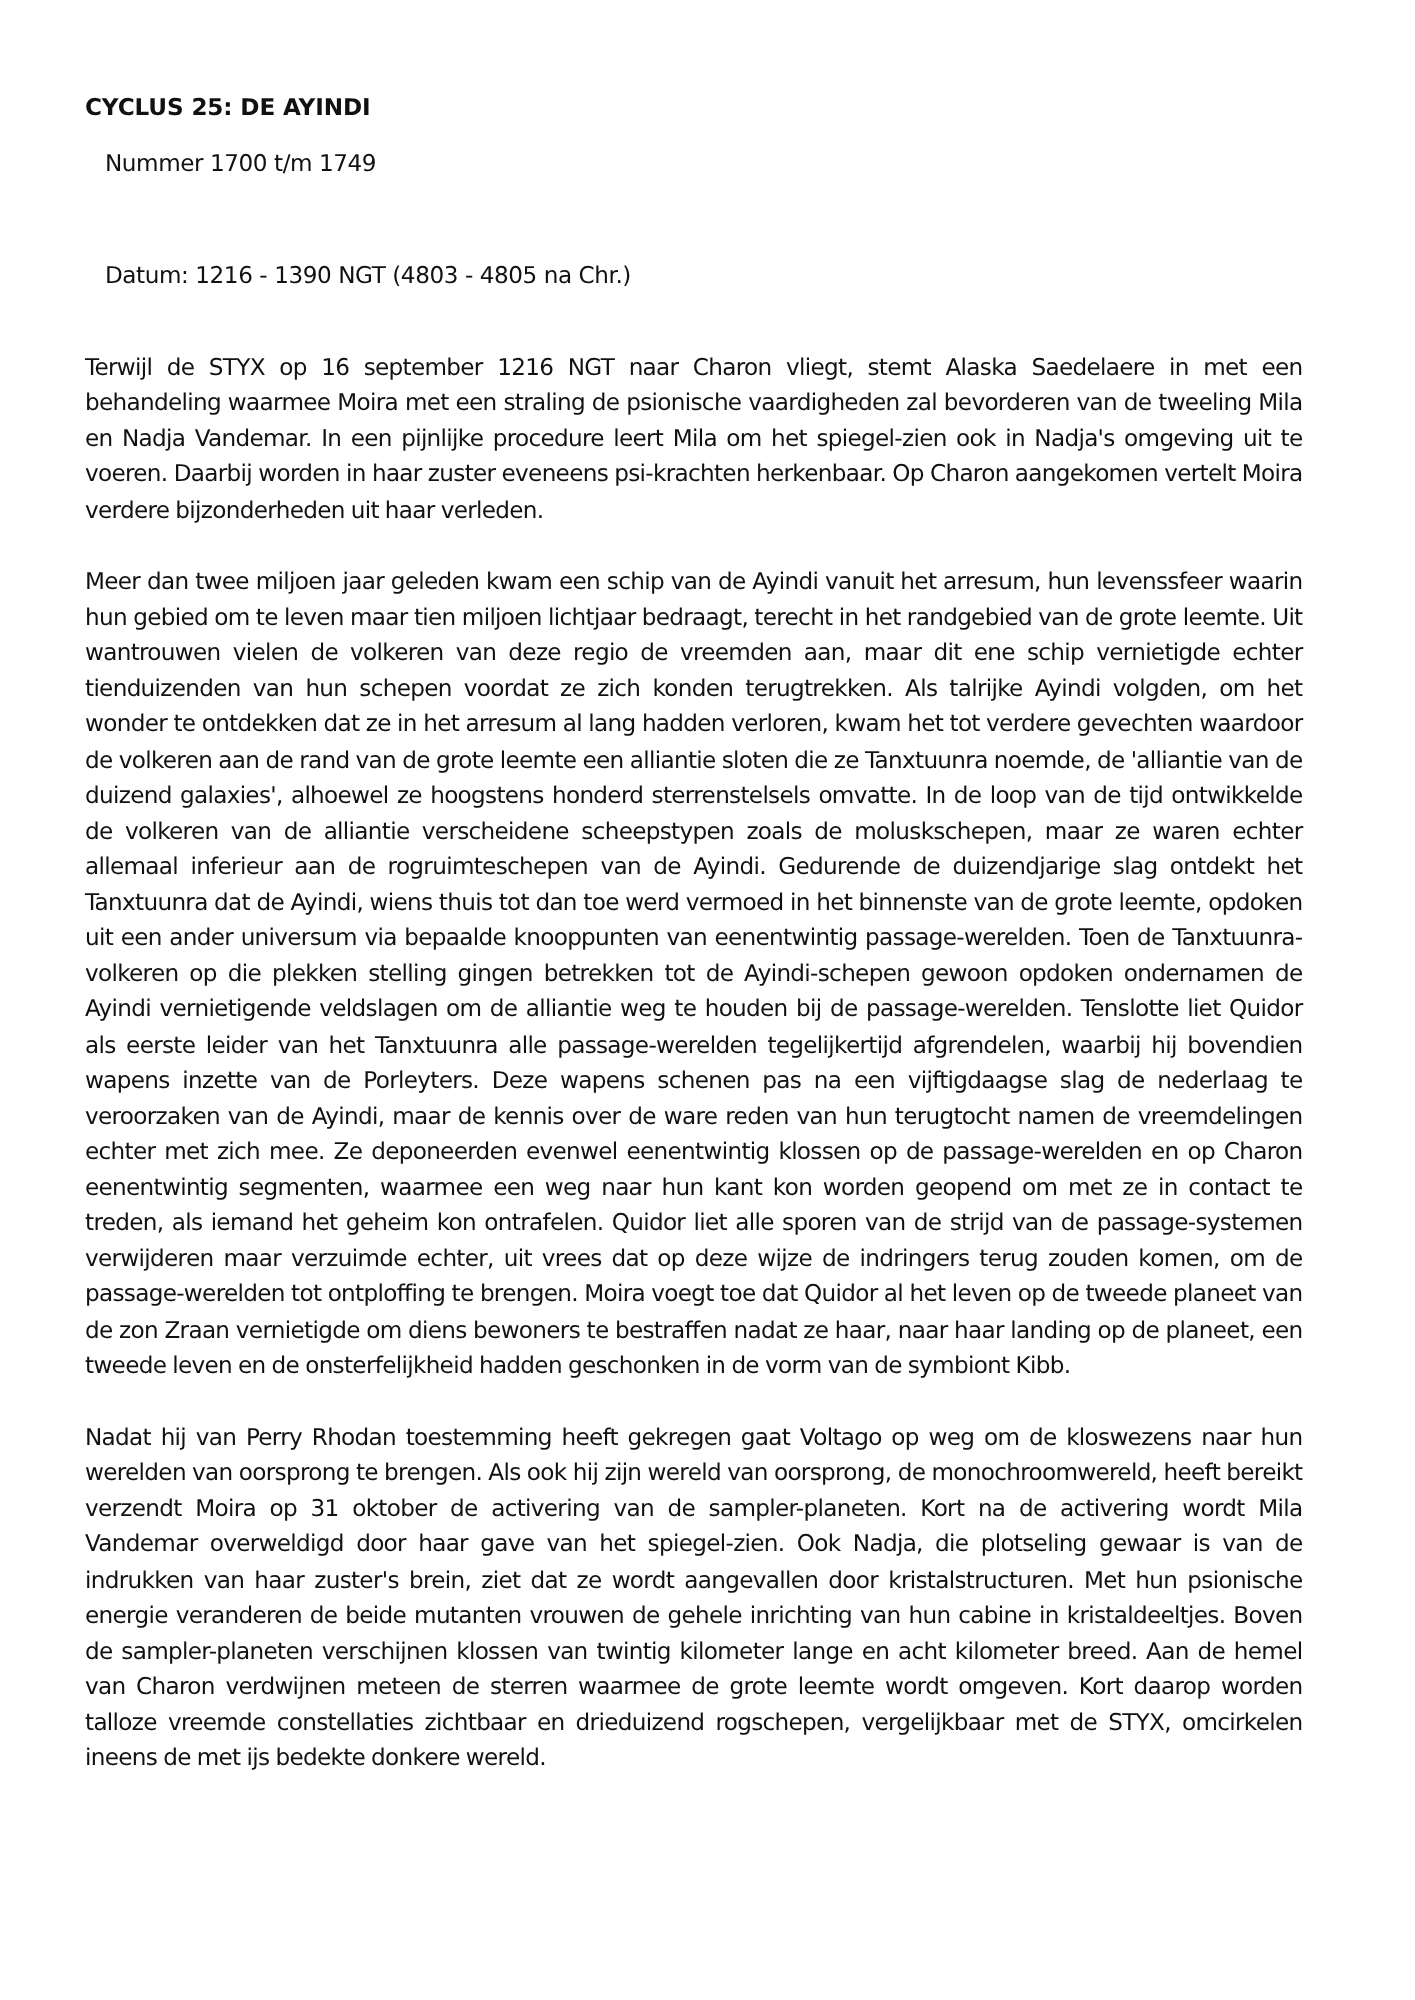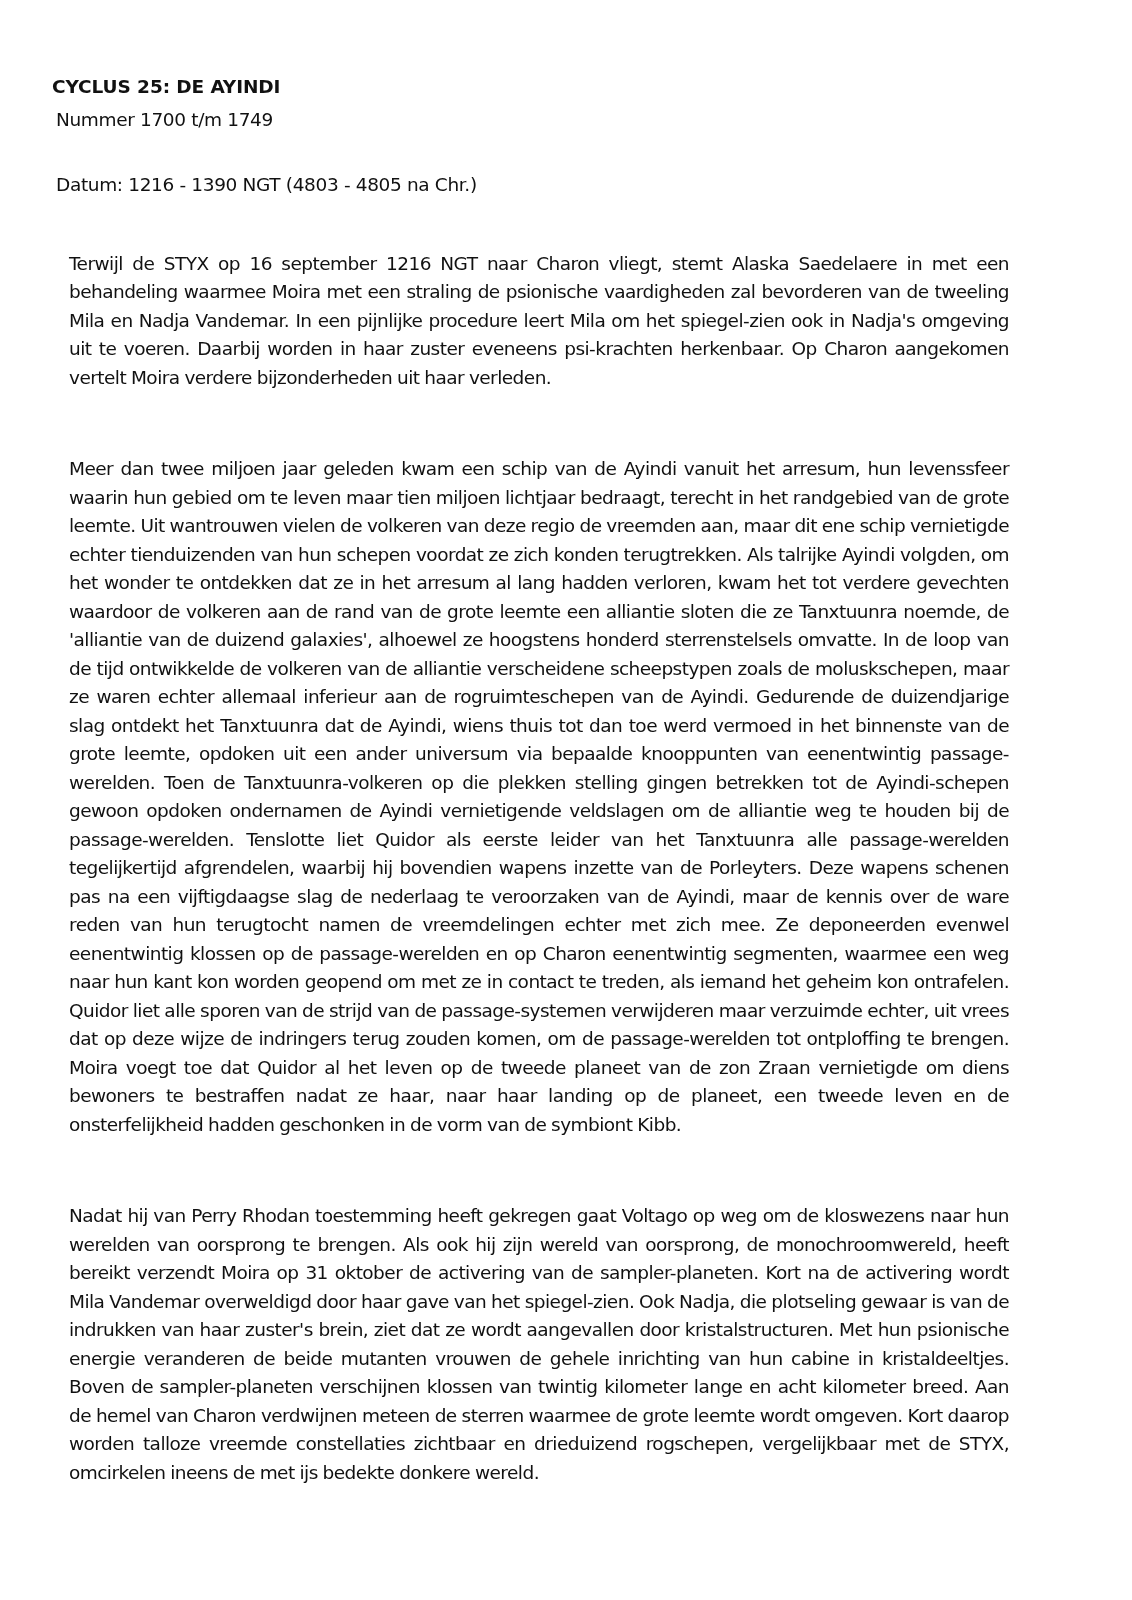--- a/index.html
+++ b/index.html
@@ -10,44 +10,44 @@
     body {
       width: 1132px;
       height: 1600px;
       overflow: hidden;
       position: relative;
       color: #111111;
       font-family: "DejaVu Sans", sans-serif;
     }
     .page {
       position: absolute;
-      left: 52px;
+      left: 68px;
       top: 73px;
       width: 974px;
     }
     .title {
       font-size: 18.5px;
       font-weight: bold;
       line-height: 28.5px;
       margin: 0;
       letter-spacing: -0.1px;
     }
     .line {
       font-size: 18.5px;
       line-height: 28.5px;
-      margin: 4px;
+      margin: 16px;
       letter-spacing: -0.35px;
     }
     .spacer {
       height: 29px;
     }
     .para {
       font-size: 18.5px;
       line-height: 28.5px;
-      margin: 17px;
+      margin: 0;
       text-align: justify;
       letter-spacing: -0.55px;
       word-spacing: -0.5px;
     }
     .para + .spacer { height: 29px; }
   </style>
 </head>
 <body>
 
 <div class="page">

